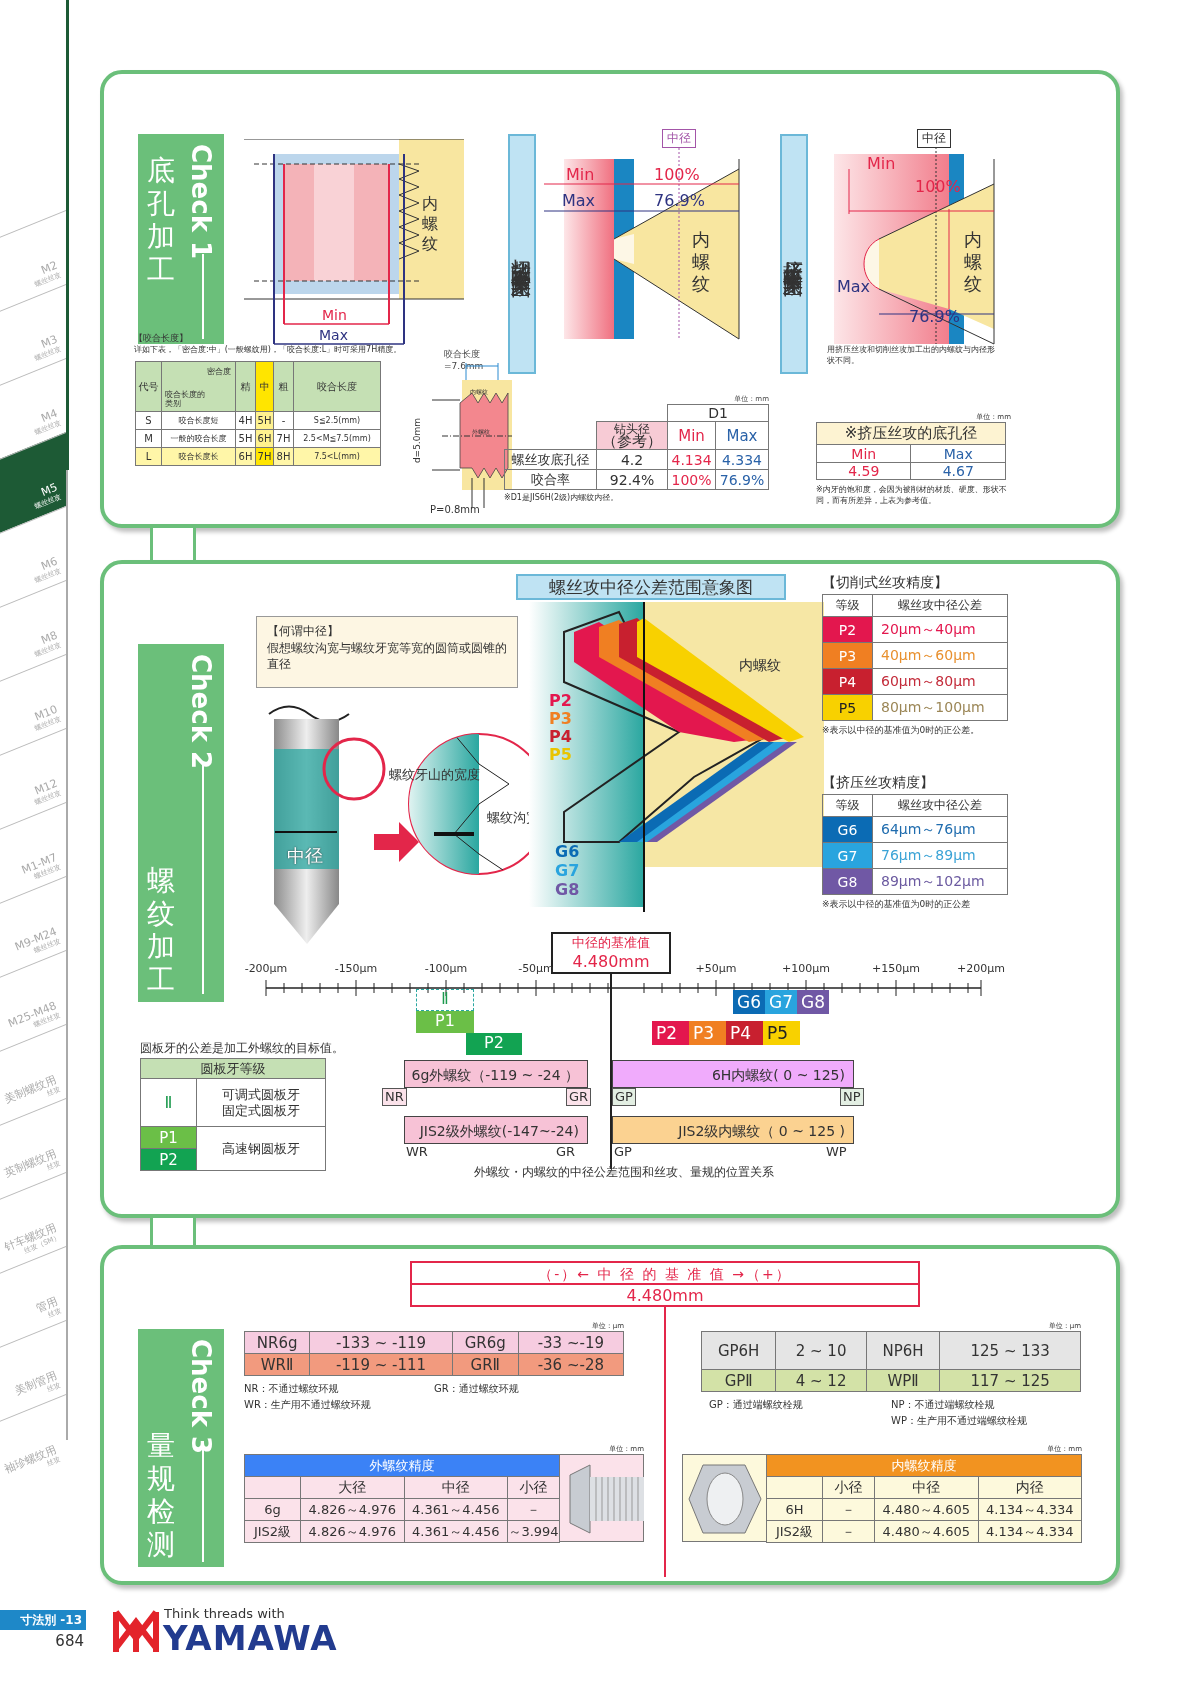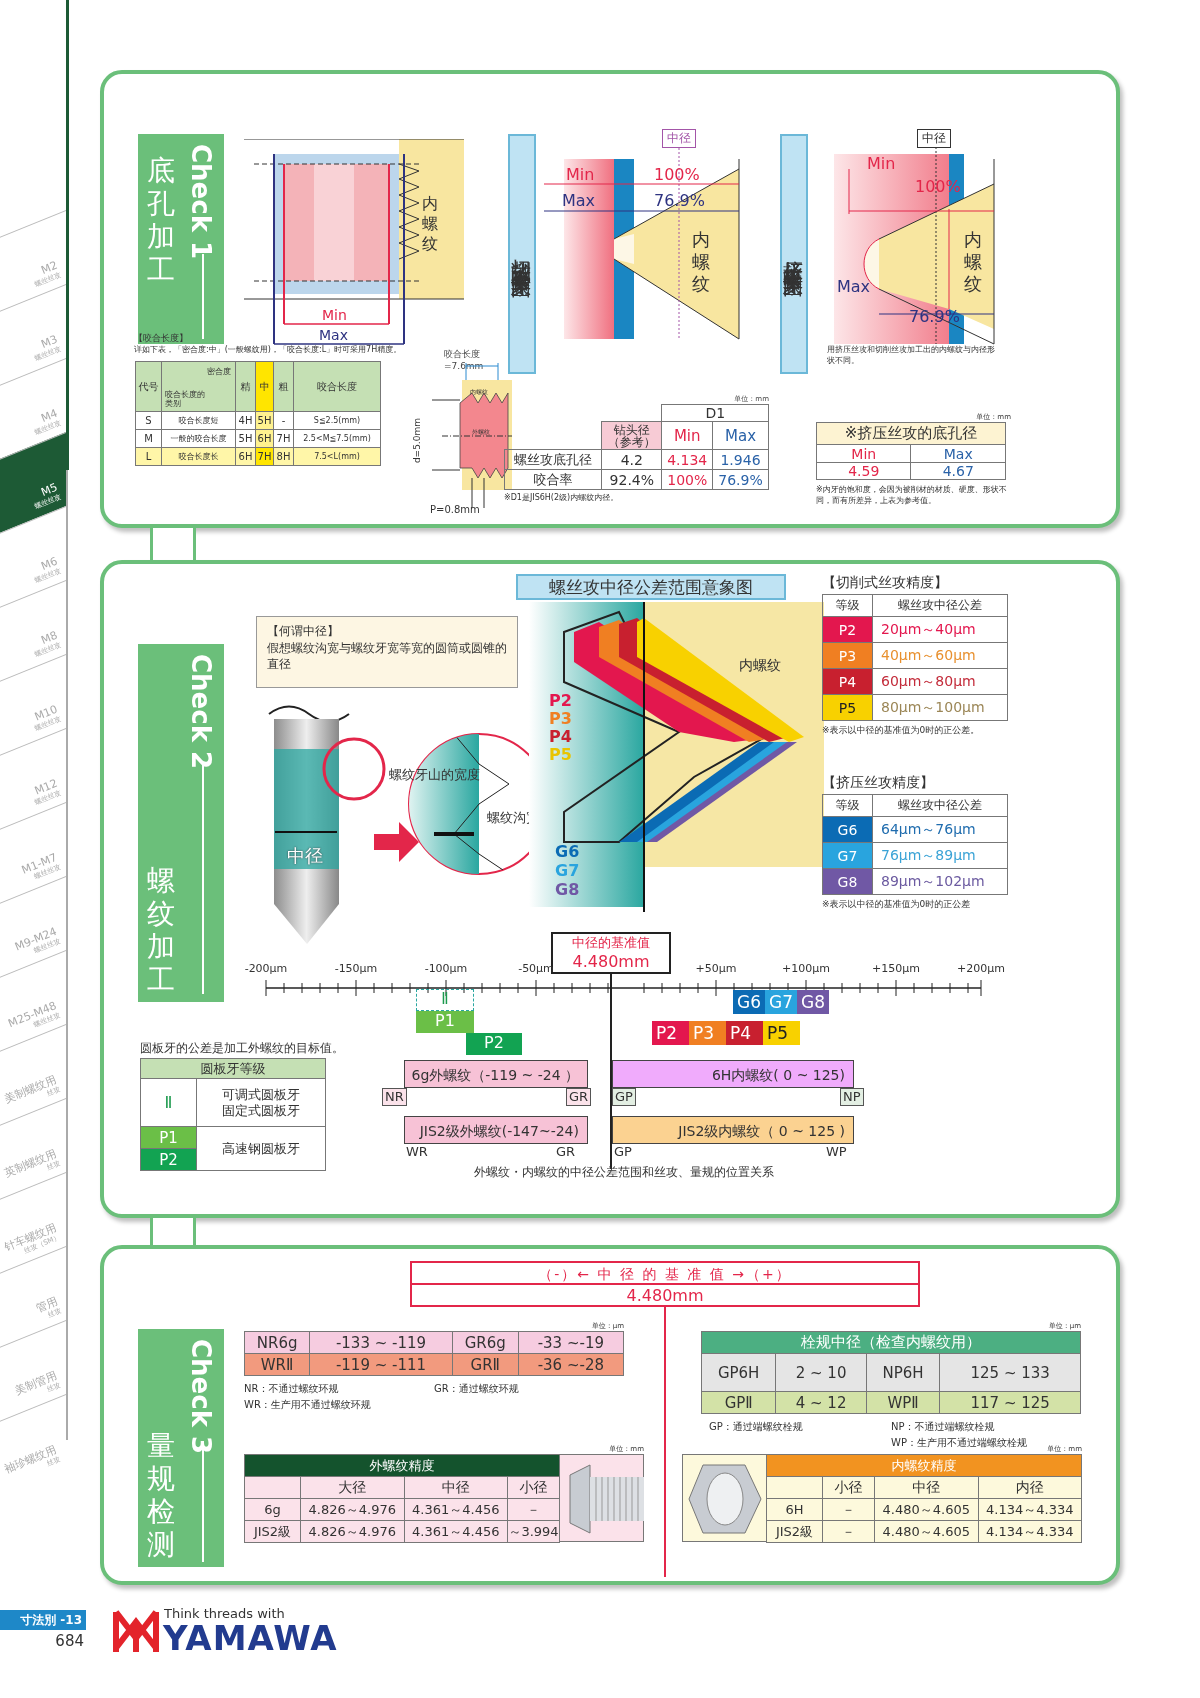--- a/index.html
+++ b/index.html
@@ -249,29 +249,29 @@
     <div class="small" style="text-align:right;font-size:7px">单位：mm</div>
     <table style="width:265px;font-size:14px">
       <tbody>
           <tr style="height:16px">
             <td style="border:none"></td>
             <td style="border:none;border-right:1px solid #777"></td>
             <td colspan="2">D1</td>
           </tr>
       <tr style="height:28px">
             <td style="border:none;border-right:1px solid #777"></td>
-            <td style="background:#f7cbd5;font-size:12px;line-height:12px"><span>钻头径</span><br><span style="font-size:12px">（参考）</span></td>
+            <td style="background:#f7cbd5;font-size:12px;line-height:12px"><span>钻头径</span><br><span style="font-size:15px">（参考）</span></td>
             <td class="redt" style="font-size:15px">Min</td>
             <td class="bluet" style="font-size:15px">Max</td>
           </tr>
       <tr style="height:20px">
             <td style="font-size:13px">螺丝攻底孔径</td>
             <td>4.2</td>
             <td class="redt">4.134</td>
-            <td class="bluet">1.946</td>
+            <td class="bluet">4.334</td>
           </tr>
       <tr style="height:20px">
             <td style="font-size:13px">咬合率</td>
             <td>92.4%</td>
             <td class="redt">100%</td>
             <td class="bluet">76.9%</td>
           </tr>
     </tbody>
       </table>
     <div style="font-size:8px;margin-top:2px">※D1是JIS6H(2级)内螺纹内径。</div>
@@ -601,23 +601,20 @@
       <span class="abs" style="left:0;top:0">NR：不通过螺纹环规</span>
       <span class="abs" style="left:190px;top:0">GR：通过螺纹环规</span>
       <span class="abs" style="left:0;top:16px">WR：生产用不通过螺纹环规</span>
     </div>
   </div>
 
   <div class="abs" style="left:597px;top:72px;width:380px">
     <div style="text-align:right;font-size:7px">单位：μm</div>
     <table style="width:380px;font-size:15px">
       <tbody>
-          <tr style="background:#4caf82;color:#fff;height:22px">
-            <td colspan="4">栓规中径（检查内螺纹用）</td>
-          </tr>
       <tr style="background:#e5e5e5;height:38px">
             <td>GP6H</td>
             <td>2 ~ 10</td>
             <td>NP6H</td>
             <td>125 ~ 133</td>
           </tr>
       <tr style="background:#d3e2a7;height:22px">
             <td>GPⅡ</td>
             <td>4 ~ 12</td>
             <td>WPⅡ</td>
@@ -630,21 +627,21 @@
       <span class="abs" style="left:190px;top:0">NP：不通过端螺纹栓规</span>
       <span class="abs" style="left:190px;top:16px">WP：生产用不通过端螺纹栓规</span>
     </div>
   </div>
 
   <div class="abs" style="left:140px;top:195px;width:400px">
     <div style="text-align:right;font-size:7px">单位：mm</div>
     <div style="display:flex">
       <table style="width:316px;font-size:13px;background:#fbe2ea">
         <tbody>
-            <tr style="background:#14532d;color:#fff;height:22px">
+            <tr style="background:#3b82f6;color:#fff;height:22px">
               <td colspan="4">外螺纹精度</td>
             </tr>
         <tr style="height:22px;font-size:14px">
               <td style="width:56px"></td>
               <td>大径</td>
               <td>中径</td>
               <td style="width:52px">小径</td>
             </tr>
         <tr style="height:22px">
               <td>6g</td>

